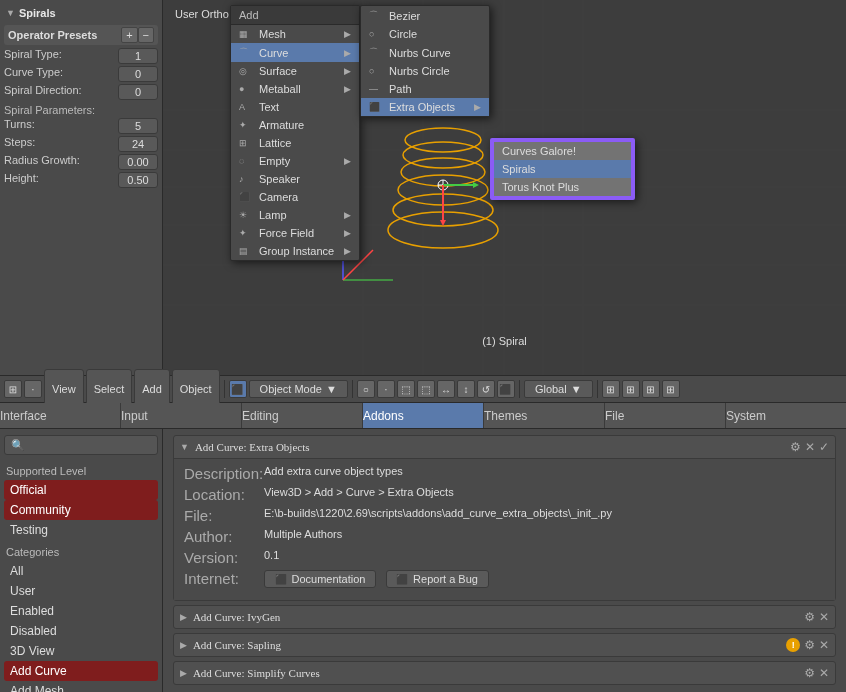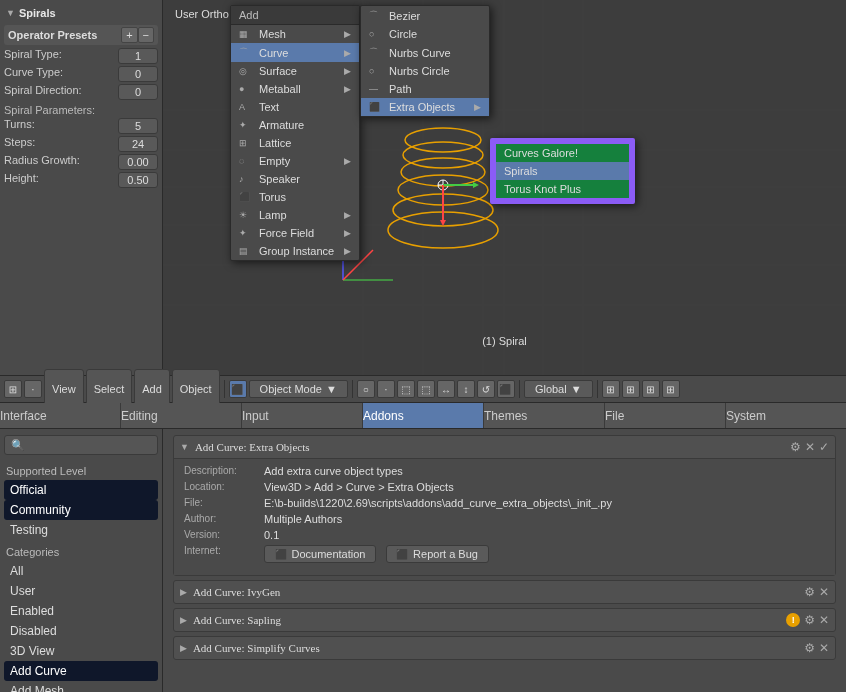--- a/index.html
+++ b/index.html
@@ -159,22 +159,22 @@
       min-width: 130px;
       z-index: 101;
       border-radius: 2px;
     }
 
     
     #extra-submenu {
       position: absolute;
       top: 138px;
       left: 490px;
-      background: #15803d;
-      border: 6px solid #8b5cf6;
+      background: #737373;
+      border: 4px solid #8b5cf6;
       box-shadow: 2px 2px 8px rgba(0,0,0,0.6);
       min-width: 145px;
       z-index: 102;
       border-radius: 2px;
     }
     .menu-item.spirals-active { background: #5a7aab; }
 
     
     #bottom-toolbar {
       position: absolute;
@@ -273,21 +273,21 @@
       font-size: 11px;
       margin: 6px 0 3px 2px;
     }
     .sidebar-item {
       padding: 3px 6px;
       border-radius: 3px;
       cursor: pointer;
       font-size: 12px;
       color: #ddd;
     }
-    .sidebar-item.active { background: #0f172a; color: #fff; }
+    .sidebar-item.active { background: #7f1d1d; color: #fff; }
     .search-box {
       width: 100%;
       background: #555;
       border: 1px solid #3a3a3a;
       border-radius: 3px;
       color: #ddd;
       padding: 3px 6px;
       font-size: 11px;
       margin-bottom: 4px;
     }
@@ -319,21 +319,21 @@
       border-top: 1px solid #3a3a3a;
       background: #4a4a4a;
     }
     .info-row {
       display: flex;
       margin-bottom: 4px;
       align-items: flex-start;
     }
     .info-key {
       color: #aaa;
-      font-size: 10px;
+      font-size: 15px;
       min-width: 80px;
     }
     .info-val {
       color: #ddd;
       font-size: 11px;
       flex: 1;
     }
     .addon-btn {
       background: #5a5a5a;
       border: 1px solid #3a3a3a;
@@ -494,21 +494,21 @@
       <span class="icon">◌</span>
       <span>Empty</span>
       <span class="arrow-r">▶</span>
     </div>
     <div class="menu-item">
       <span class="icon">♪</span>
       <span>Speaker</span>
     </div>
     <div class="menu-item">
       <span class="icon">⬛</span>
-      <span>Torus</span>
+      <span>Camera</span>
     </div>
     <div class="menu-item">
       <span class="icon">☀</span>
       <span>Lamp</span>
       <span class="arrow-r">▶</span>
     </div>
     <div class="menu-item">
       <span class="icon">✦</span>
       <span>Force Field</span>
       <span class="arrow-r">▶</span>
@@ -594,24 +594,24 @@
   <div class="tb-icon">⊞</div>
   <div class="tb-icon">⊞</div>
   <div class="tb-icon">⊞</div>
 </div>
 
 <div id="tabs-bar">
   <div class="tab-item">
     <span>Interface</span>
   </div>
   <div class="tab-item">
+    <span>Input</span>
+  </div>
+  <div class="tab-item">
     <span>Editing</span>
-  </div>
-  <div class="tab-item">
-    <span>Input</span>
   </div>
   <div class="tab-item active">
     <span>Addons</span>
   </div>
   <div class="tab-item">
     <span>Themes</span>
   </div>
   <div class="tab-item">
     <span>File</span>
   </div>

